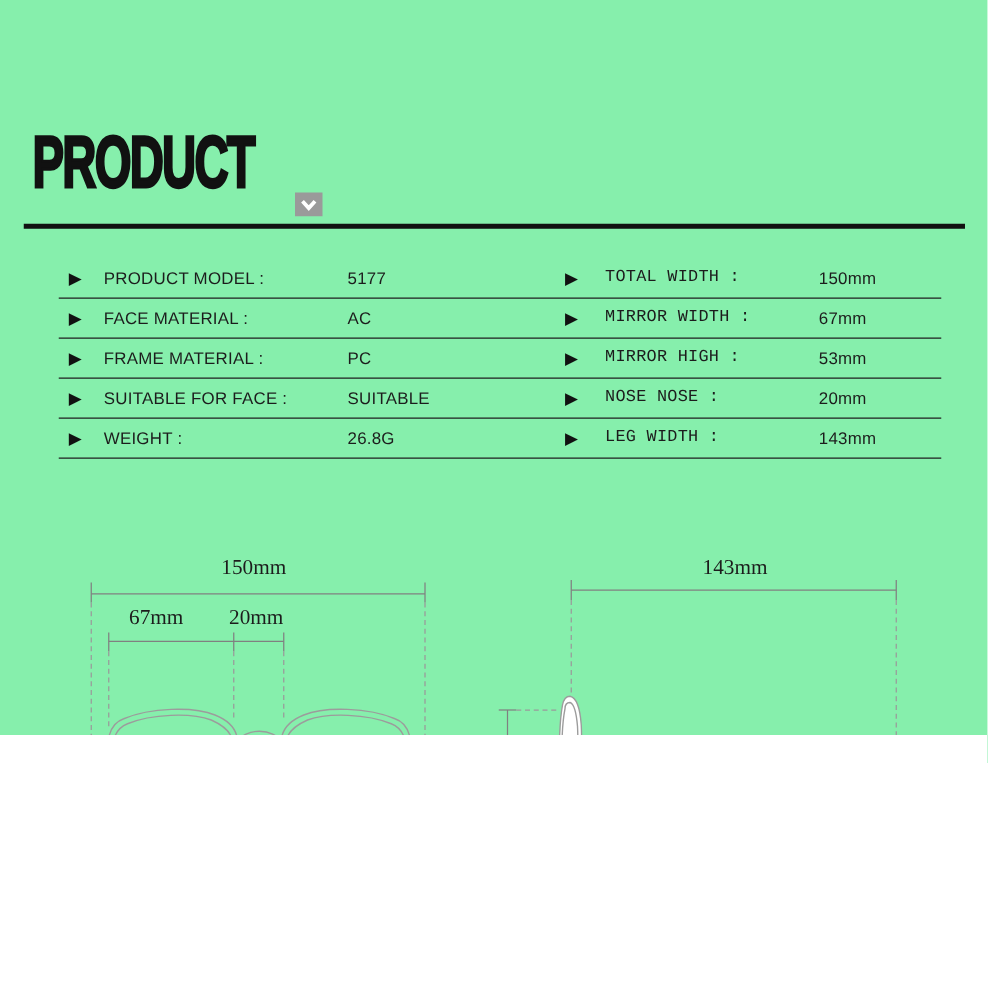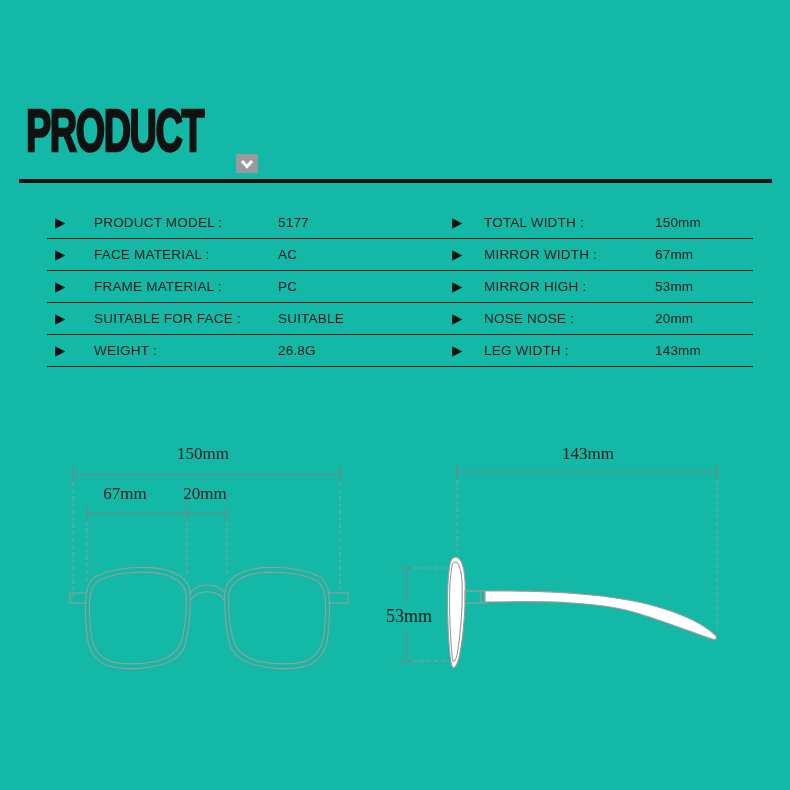--- a/index.html
+++ b/index.html
@@ -1,17 +1,17 @@
 <!DOCTYPE html>
 <html><head>
 <meta charset="utf-8">
 <style>
   html,body{margin:0;padding:0;background:#fff;}
   #stage{
-    position:relative;width:790px;height:790px;background:#14b8a6;
+    position:relative;width:790px;height:588px;background:#86efac;
     font-family:"Liberation Sans",sans-serif;color:#1c1c1c;overflow:hidden;
   }
   
   .title-main{
     position:absolute;left:26px;top:101px;
     font-size:54px;font-weight:bold;line-height:1;letter-spacing:-2px;
     color:#111;-webkit-text-stroke:2.2px #111;
     transform:scale(0.70,1.08);transform-origin:left top;white-space:nowrap;
   }
   .title-sub-row{position:absolute;left:110px;top:149px;height:24px;}
@@ -23,22 +23,22 @@
   .chevron-box{
     position:absolute;left:236px;top:154px;width:22px;height:19px;background:#9a9a9a;
     display:flex;align-items:center;justify-content:center;
   }
   .thick-rule{position:absolute;left:19px;top:179px;width:753px;height:4px;background:#111;}
   
   .spec-table{position:absolute;left:47px;top:207px;width:706px;}
   .spec-row{position:relative;height:31px;border-bottom:1.6px solid #1f1f1f;}
   .spec-row span{position:absolute;top:50%;transform:translateY(-54%);font-size:13.5px;letter-spacing:.2px;white-space:nowrap;}
   .blt{font-size:9px;color:#111;}
-  .b-l{left:8px;}  .l-l{left:47px;}  .v-l{left:231px;}
-  .b-r{left:405px;}.l-r{left:437px;} .v-r{left:608px;}
+  .b-l{left:8px;}  .l-l{left:36px;}  .v-l{left:231px;}
+  .b-r{left:405px;}.l-r{left:437px;font-family:Liberation Mono, monospace;} .v-r{left:608px;}
   
   svg{position:absolute;overflow:visible;}
   .dim-text{font-family:"Liberation Serif",serif;font-size:17px;fill:#1c1c1c;}
   .dim-text-lg{font-family:"Liberation Serif",serif;font-size:18px;fill:#1c1c1c;}
   .dim{stroke:#808080;stroke-width:1;fill:none;}
   .dash{stroke:#9a9a9a;stroke-width:1;fill:none;stroke-dasharray:4 3;}
   .glass{stroke:#9c9c9c;stroke-width:1.1;fill:none;}
   .glass-f{stroke:#9c9c9c;stroke-width:1.1;fill:#ffffff;}
 </style>
 </head>

